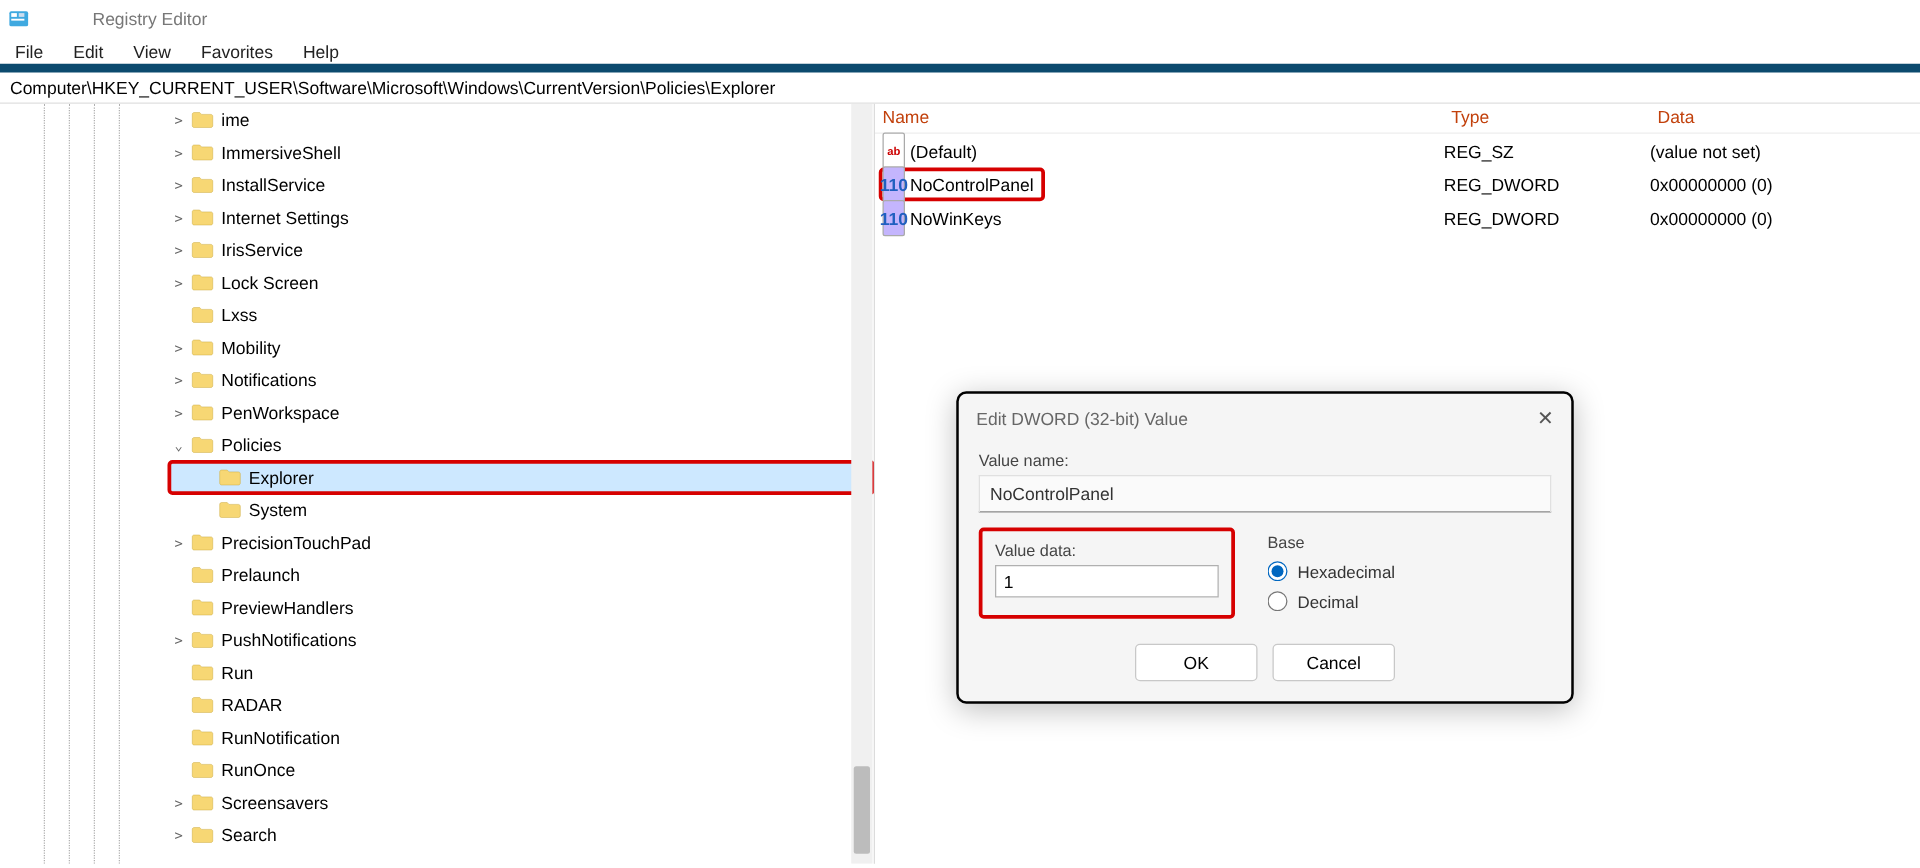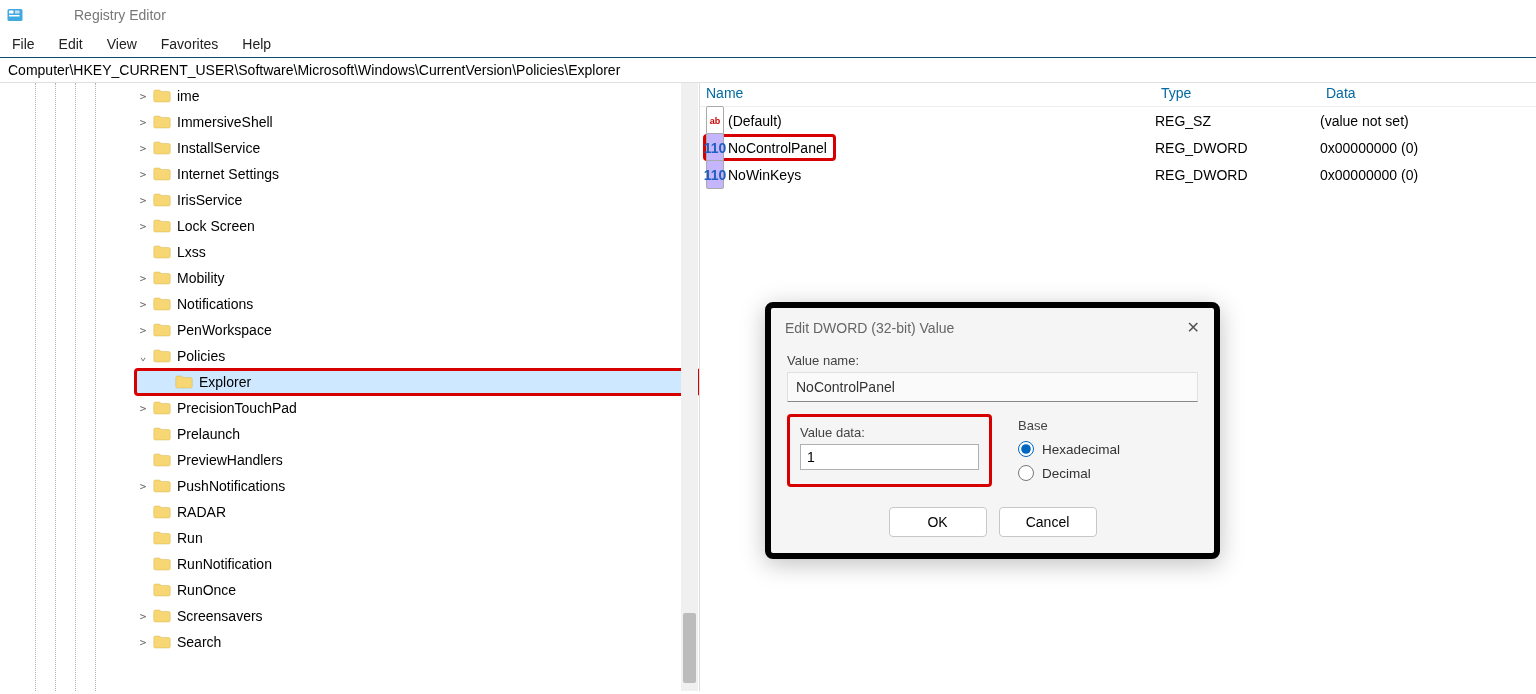--- a/index.html
+++ b/index.html
@@ -1,19 +1,19 @@
 <!DOCTYPE html>
 <html><head>
 <meta charset="utf-8">
 <style>
   * { box-sizing: border-box; margin: 0; padding: 0; }
   html, body { width: 1536px; height: 694px; font-family: "Segoe UI", Tahoma, sans-serif; font-size: 14px; color: #000; background: #fff; overflow: hidden; }
   .titlebar { height: 30px; display: flex; align-items: center; padding: 0 6px; color: #777; gap: 44px; }
   .titlebar .app-icon { width: 18px; height: 18px; margin-right: 6px; }
-  .menubar { height: 28px; display: flex; align-items: center; border-bottom: 1px solid #0c4a6e; }
+  .menubar { height: 28px; display: flex; align-items: center; border-bottom: 7px solid #0c4a6e; }
   .menubar span { display: inline-block; padding: 4px 12px; color: #222; cursor: default; }
   .addressbar { padding: 4px 8px; border-bottom: 1px solid #e0e0e0; }
   .main { display: flex; height: calc(694px - 30px - 28px - 28px); position: relative; }
   .tree-pane { width: 700px; border-right: 1px solid #dcdcdc; position: relative; overflow: hidden; }
   .tree-inner { position: absolute; left: 0; top: 0; right: 0; }
   .lines-left { position: absolute; left: 0; top: 0; bottom: 0; width: 120px; }
   .lines-left::before { content: ""; position: absolute; left: 35px; top: 0; bottom: 0; border-left: 1px dotted #b0b0b0; }
   .lines-left::after { content: ""; position: absolute; left: 55px; top: 0; bottom: 0; border-left: 1px dotted #b0b0b0; }
   .lines-left .l3 { position: absolute; left: 75px; top: 0; bottom: 0; border-left: 1px dotted #b0b0b0; }
   .lines-left .l4 { position: absolute; left: 95px; top: 0; bottom: 0; border-left: 1px dotted #b0b0b0; }
@@ -22,38 +22,38 @@
   .tree li .exp { width: 16px; text-align: center; color: #666; font-size: 11px; font-family: monospace; margin-right: 2px; }
   .tree li .folder-icon { width: 18px; height: 14px; margin-right: 6px; }
   .tree li.selected { background: #cde8ff; }
   .folder-icon svg { display: block; }
   .sub { padding-left: 24px; }
   .highlight-red { outline: 3px solid #d60000; outline-offset: -2px; border-radius: 3px; }
   .tree li .spacer { width: 16px; }
 
   .values-pane { flex: 1; position: relative; }
   .values-header { display: flex; height: 24px; border-bottom: 1px solid #eee; }
-  .values-header > div { padding: 2px 6px; color: #0369a1; }
+  .values-header > div { padding: 2px 6px; color: #c2410c; }
   .col-name { width: 455px; }
   .col-type { width: 165px; }
   .col-data { flex: 1; }
   .values-list { }
   .value-row { display: flex; height: 27px; align-items: center; }
   .value-row .c-name { width: 455px; display: flex; align-items: center; padding-left: 6px; }
   .value-row .c-type { width: 165px; }
   .value-row .c-data { flex: 1; }
   .val-icon { width: 18px; height: 29px; margin-right: 4px; display:flex; align-items:center; justify-content:center; }
   .val-icon.str { background: #fff; border: 1px solid #aaa; font-size: 9px; color: #c00; font-weight: bold; border-radius: 2px; }
   .val-icon.dword { background: #c4b5fd; border: 1px solid #aaa; font-size: 14px; color: #2060c0; font-weight: bold; border-radius: 2px; }
   .row-highlight { display: inline-flex; align-items: center; border: 3px solid #d60000; border-radius: 4px; padding: 0 6px 0 0; margin-left: -3px; height: 27px; }
 
   .scrollbar { position: absolute; right: 1px; top: 0; bottom: 0; width: 17px; background: #f0f0f0; }
   .scroll-thumb { position: absolute; left: 2px; right: 2px; top: 530px; height: 70px; background: #bcbcbc; border-radius: 2px; }
 
-  .dialog { position: absolute; left: 65px; top: 219px; width: 455px; background: #f5f5f5; border: 6px solid #000000; border-radius: 8px; box-shadow: 0 5px 24px rgba(0,0,0,.25); }
+  .dialog { position: absolute; left: 65px; top: 230px; width: 494px; background: #f5f5f5; border: 2px solid #000000; border-radius: 8px; box-shadow: 0 5px 24px rgba(0,0,0,.25); }
   .dlg-title { display: flex; justify-content: space-between; align-items: center; padding: 10px 14px 8px; color: #666; }
   .dlg-close { font-size: 16px; color: #555; }
   .dlg-body { padding: 4px 16px 10px; }
   .dlg-label { color: #444; font-size: 13px; margin-top: 4px; margin-bottom: 4px; }
   .dlg-ro { background: #fafafa; border: 1px solid #e0e0e0; border-bottom: 1px solid #888; padding: 6px 8px; width: 100%; font: inherit; color:#333; }
   .dlg-row { display: flex; gap: 26px; margin-top: 12px; }
   .dlg-col-left { position: relative; }
   .dlg-box-red { border: 3px solid #d60000; border-radius: 4px; padding: 8px 10px 14px; width: 205px; }
   .dlg-input { width: 100%; border: 1px solid #b0b0b0; padding: 4px 6px; font: inherit; background: #fff; }
   .dlg-base { padding-top: 4px; }
@@ -194,20 +194,29 @@
           </li>
           <li class="sub selected highlight-red">
             <span class="spacer"></span>
             <span class="folder-icon">
               <svg viewBox="0 0 24 18" width="18" height="14">
                 <path d="M1 3c0-1 1-2 2-2h6l2 2h10c1 0 2 1 2 2v10c0 1-1 2-2 2H3c-1 0-2-1-2-2V3z" fill="#f7d774" stroke="#caa93e" stroke-width="0.5"></path>
               </svg>
             </span>
             <span>Explorer</span>
           </li>
+          <li class="sub">
+            <span class="spacer"></span>
+            <span class="folder-icon">
+              <svg viewBox="0 0 24 18" width="18" height="14">
+                <path d="M1 3c0-1 1-2 2-2h6l2 2h10c1 0 2 1 2 2v10c0 1-1 2-2 2H3c-1 0-2-1-2-2V3z" fill="#f7d774" stroke="#caa93e" stroke-width="0.5"></path>
+              </svg>
+            </span>
+            <span>System</span>
+          </li>
           <li>
             <span class="exp">&gt;</span>
             <span class="folder-icon">
               <svg viewBox="0 0 24 18" width="18" height="14">
                 <path d="M1 3c0-1 1-2 2-2h6l2 2h10c1 0 2 1 2 2v10c0 1-1 2-2 2H3c-1 0-2-1-2-2V3z" fill="#f7d774" stroke="#caa93e" stroke-width="0.5"></path>
               </svg>
             </span>
             <span>PrecisionTouchPad</span>
           </li>
           <li>
@@ -237,30 +246,30 @@
             </span>
             <span>PushNotifications</span>
           </li>
           <li>
             <span class="exp"></span>
             <span class="folder-icon">
               <svg viewBox="0 0 24 18" width="18" height="14">
                 <path d="M1 3c0-1 1-2 2-2h6l2 2h10c1 0 2 1 2 2v10c0 1-1 2-2 2H3c-1 0-2-1-2-2V3z" fill="#f7d774" stroke="#caa93e" stroke-width="0.5"></path>
               </svg>
             </span>
+            <span>Run</span>
+          </li>
+          <li>
+            <span class="exp"></span>
+            <span class="folder-icon">
+              <svg viewBox="0 0 24 18" width="18" height="14">
+                <path d="M1 3c0-1 1-2 2-2h6l2 2h10c1 0 2 1 2 2v10c0 1-1 2-2 2H3c-1 0-2-1-2-2V3z" fill="#f7d774" stroke="#caa93e" stroke-width="0.5"></path>
+              </svg>
+            </span>
             <span>RADAR</span>
-          </li>
-          <li>
-            <span class="exp"></span>
-            <span class="folder-icon">
-              <svg viewBox="0 0 24 18" width="18" height="14">
-                <path d="M1 3c0-1 1-2 2-2h6l2 2h10c1 0 2 1 2 2v10c0 1-1 2-2 2H3c-1 0-2-1-2-2V3z" fill="#f7d774" stroke="#caa93e" stroke-width="0.5"></path>
-              </svg>
-            </span>
-            <span>Run</span>
           </li>
           <li>
             <span class="exp"></span>
             <span class="folder-icon">
               <svg viewBox="0 0 24 18" width="18" height="14">
                 <path d="M1 3c0-1 1-2 2-2h6l2 2h10c1 0 2 1 2 2v10c0 1-1 2-2 2H3c-1 0-2-1-2-2V3z" fill="#f7d774" stroke="#caa93e" stroke-width="0.5"></path>
               </svg>
             </span>
             <span>RunNotification</span>
           </li>

